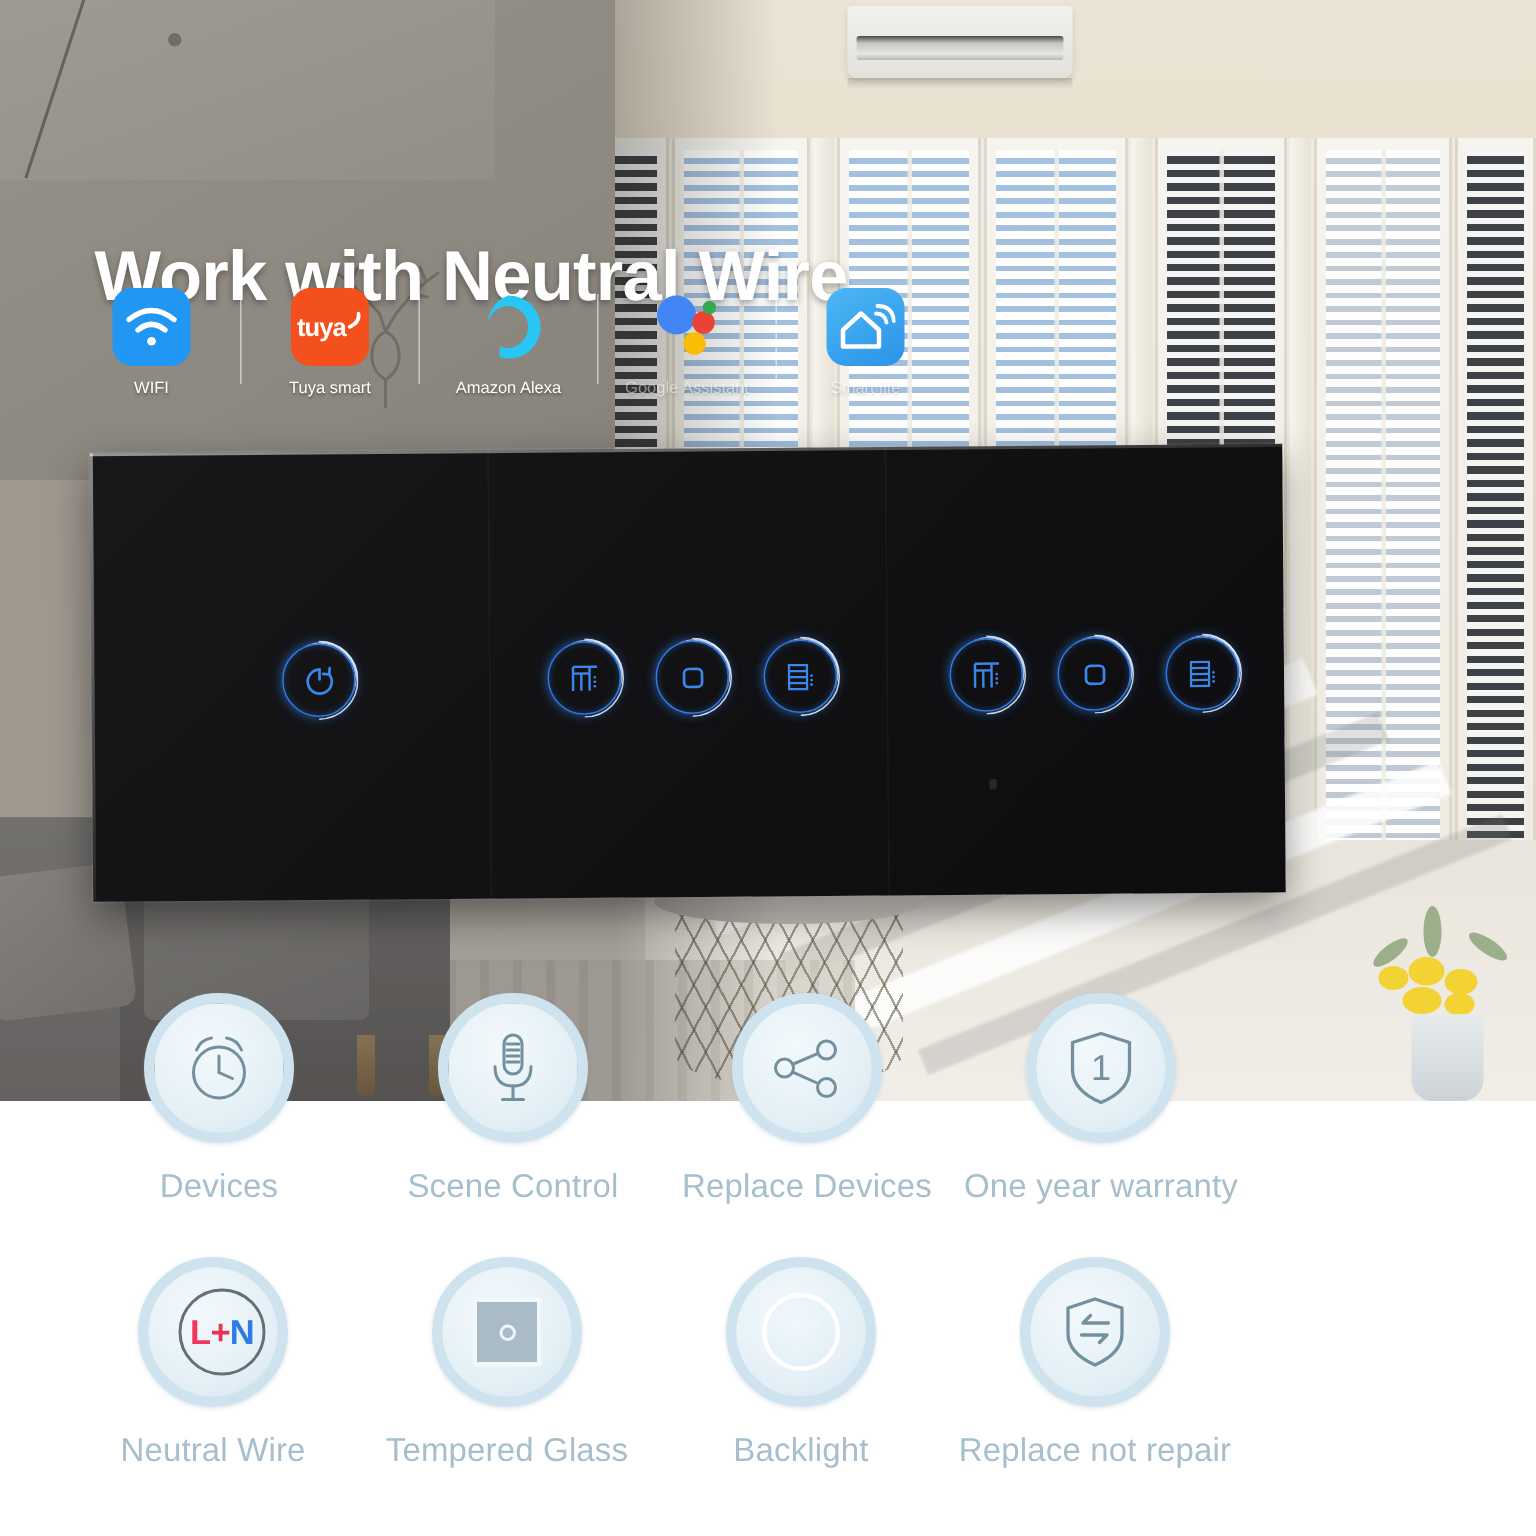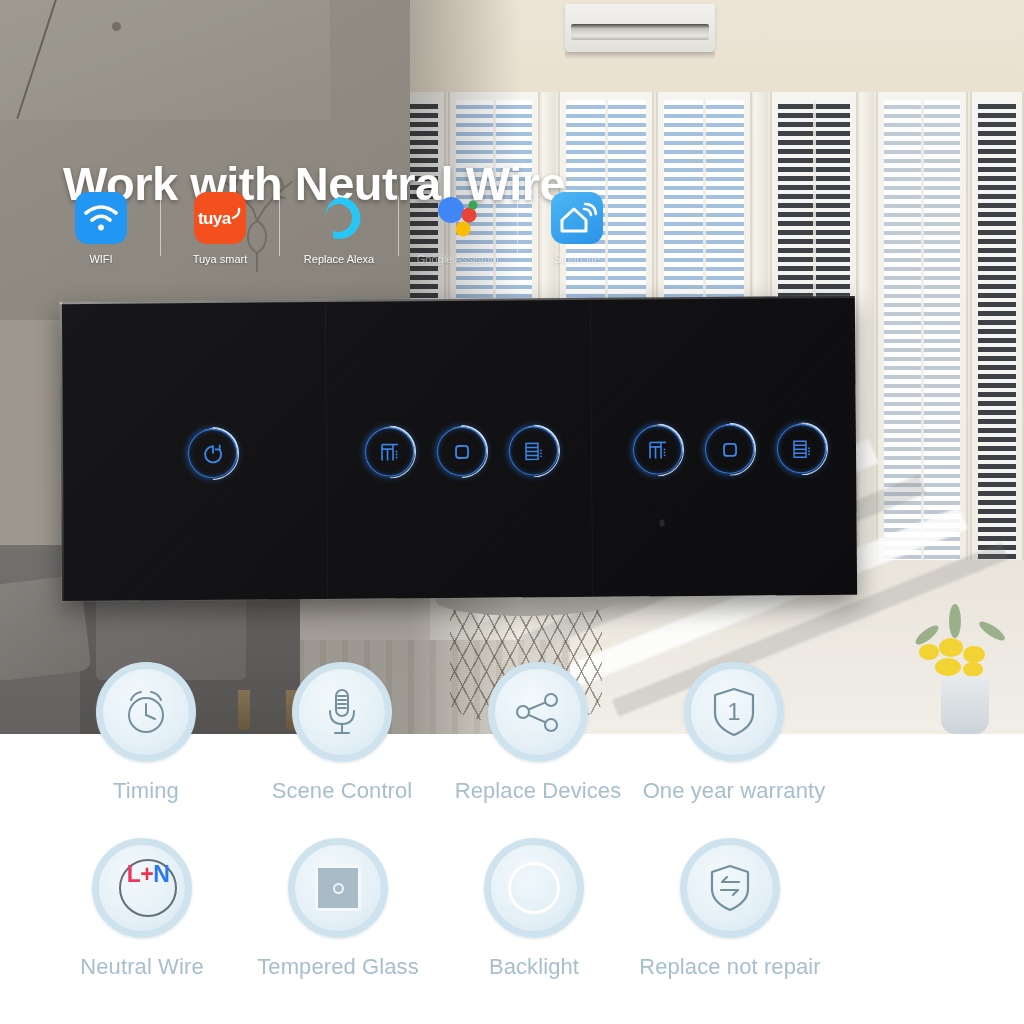--- a/index.html
+++ b/index.html
@@ -445,21 +445,21 @@
   </div>
 
   <div class="divider"></div>
 
   <div class="badge">
     <div class="badge-tile plain">
       <svg width="50" height="50" viewBox="0 0 50 50">
         <path d="M25 4 a21 21 0 1 1 -6 41 l0 -7 a14 14 0 1 0 6 -27 a14 14 0 0 0 -14 14 a21 21 0 0 1 14 -21 z" fill="#28c6f5"></path>
       </svg>
     </div>
-    <div class="badge-label">Replace Alexa</div>
+    <div class="badge-label">Amazon Alexa</div>
   </div>
 
   <div class="divider"></div>
 
   <div class="badge">
     <div class="badge-tile plain">
       <svg width="50" height="50" viewBox="0 0 50 50">
         <circle cx="18" cy="17" r="13" fill="#4285f4"></circle>
         <circle cx="36" cy="22" r="7.5" fill="#ea4335"></circle>
         <circle cx="40" cy="12" r="4.5" fill="#34a853"></circle>
@@ -592,21 +592,21 @@
     <div class="feature-circle">
       <svg class="fi" viewBox="0 0 58 58">
         <g fill="none" stroke="#73909f" stroke-width="2" stroke-linecap="round">
           <circle cx="29" cy="32" r="17"></circle>
           <path d="M29 21 L29 32 L38 36"></path>
           <path d="M14 17 q3 -7 10 -8"></path>
           <path d="M44 17 q-3 -7 -10 -8"></path>
         </g>
       </svg>
     </div>
-    <div class="feature-label">Timing</div>
+    <div class="feature-label">Devices</div>
   </div>
 
   <div class="feature">
     <div class="feature-circle">
       <svg class="fi" viewBox="0 0 58 58">
         <g fill="none" stroke="#73909f" stroke-width="2" stroke-linecap="round">
           <rect x="23" y="7" width="12" height="26" rx="6"></rect>
           <path d="M25 13 L33 13 M25 17 L33 17 M25 21 L33 21 M25 25 L33 25"></path>
           <path d="M17 28 q0 13 12 13 q12 0 12 -13"></path>
           <path d="M29 41 L29 50"></path>
@@ -641,21 +641,21 @@
     </div>
     <div class="feature-label">One year warranty</div>
   </div>
 
 </div>
 
 <div class="feature-row" id="feature-row-2">
 
   <div class="feature">
     <div class="feature-circle">
-      <div style="width:58px;height:58px;border-radius:50%;border:2px solid #63707a;display:flex;align-items:flex-start;justify-content:center;margin-left:12px;">
+      <div style="width:58px;height:58px;border-radius:50%;border:2px solid #63707a;display:flex;align-items:center;justify-content:center;margin-left:12px;">
         <span class="lplusn">
           <span class="l">L</span><span class="p">+</span><span class="n">N</span>
         </span>
       </div>
     </div>
     <div class="feature-label">Neutral Wire</div>
   </div>
 
   <div class="feature">
     <div class="feature-circle">

